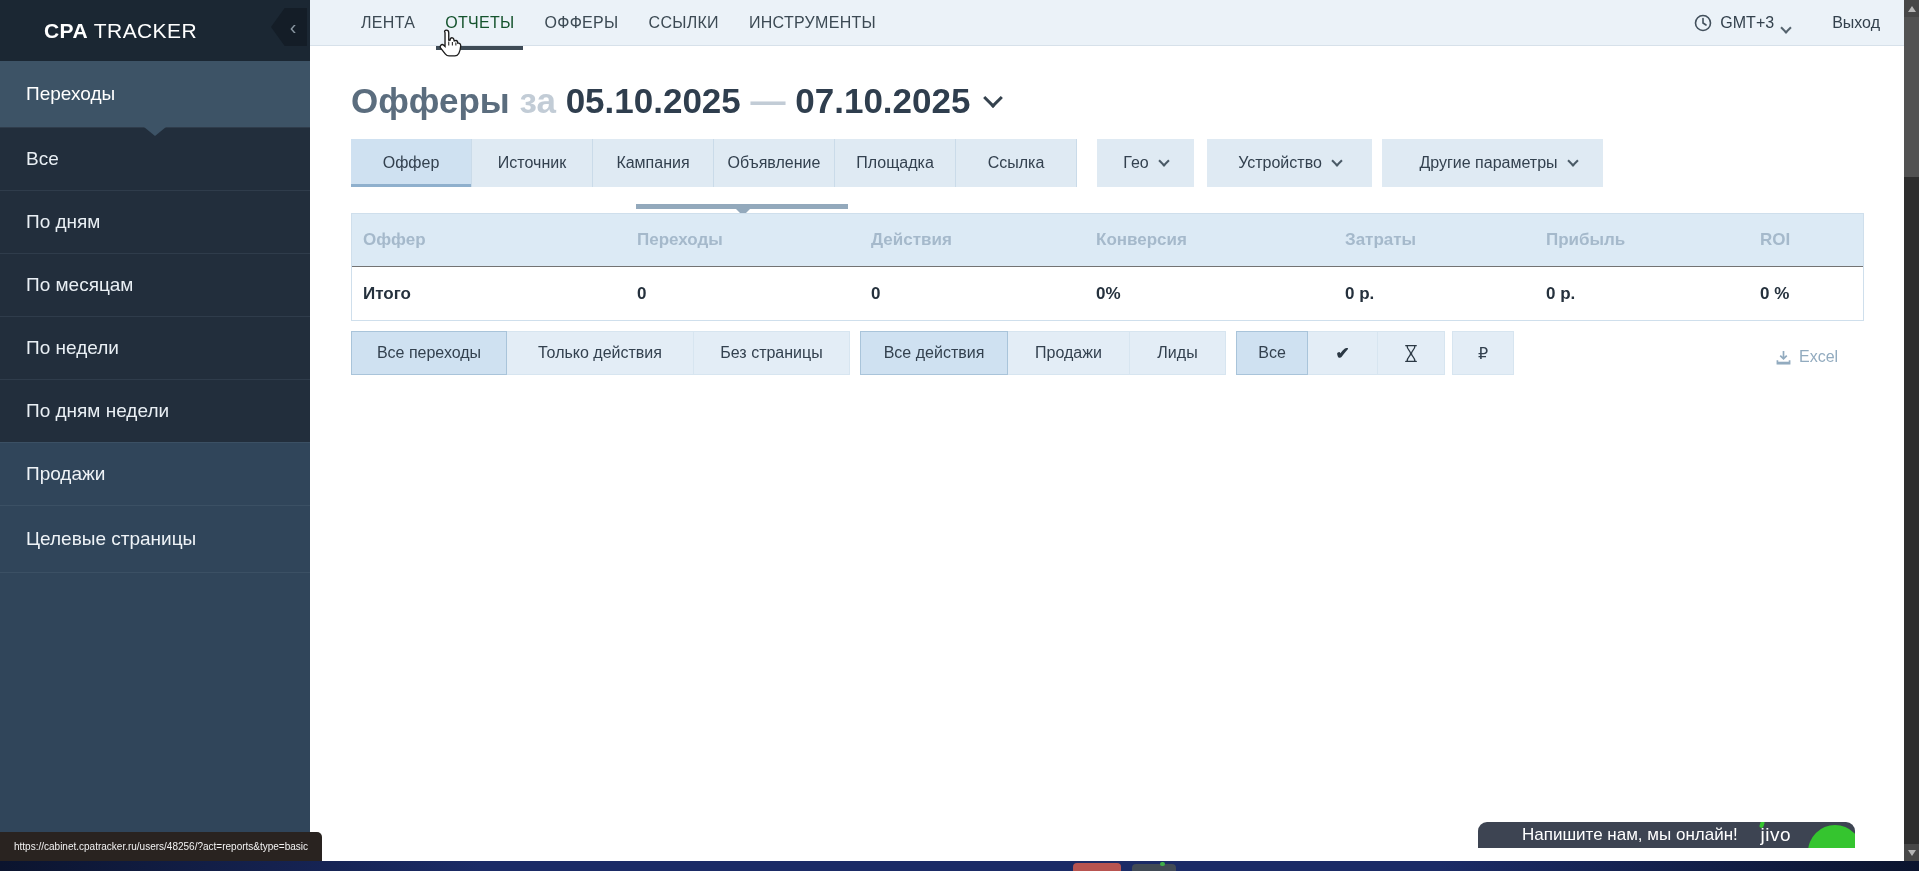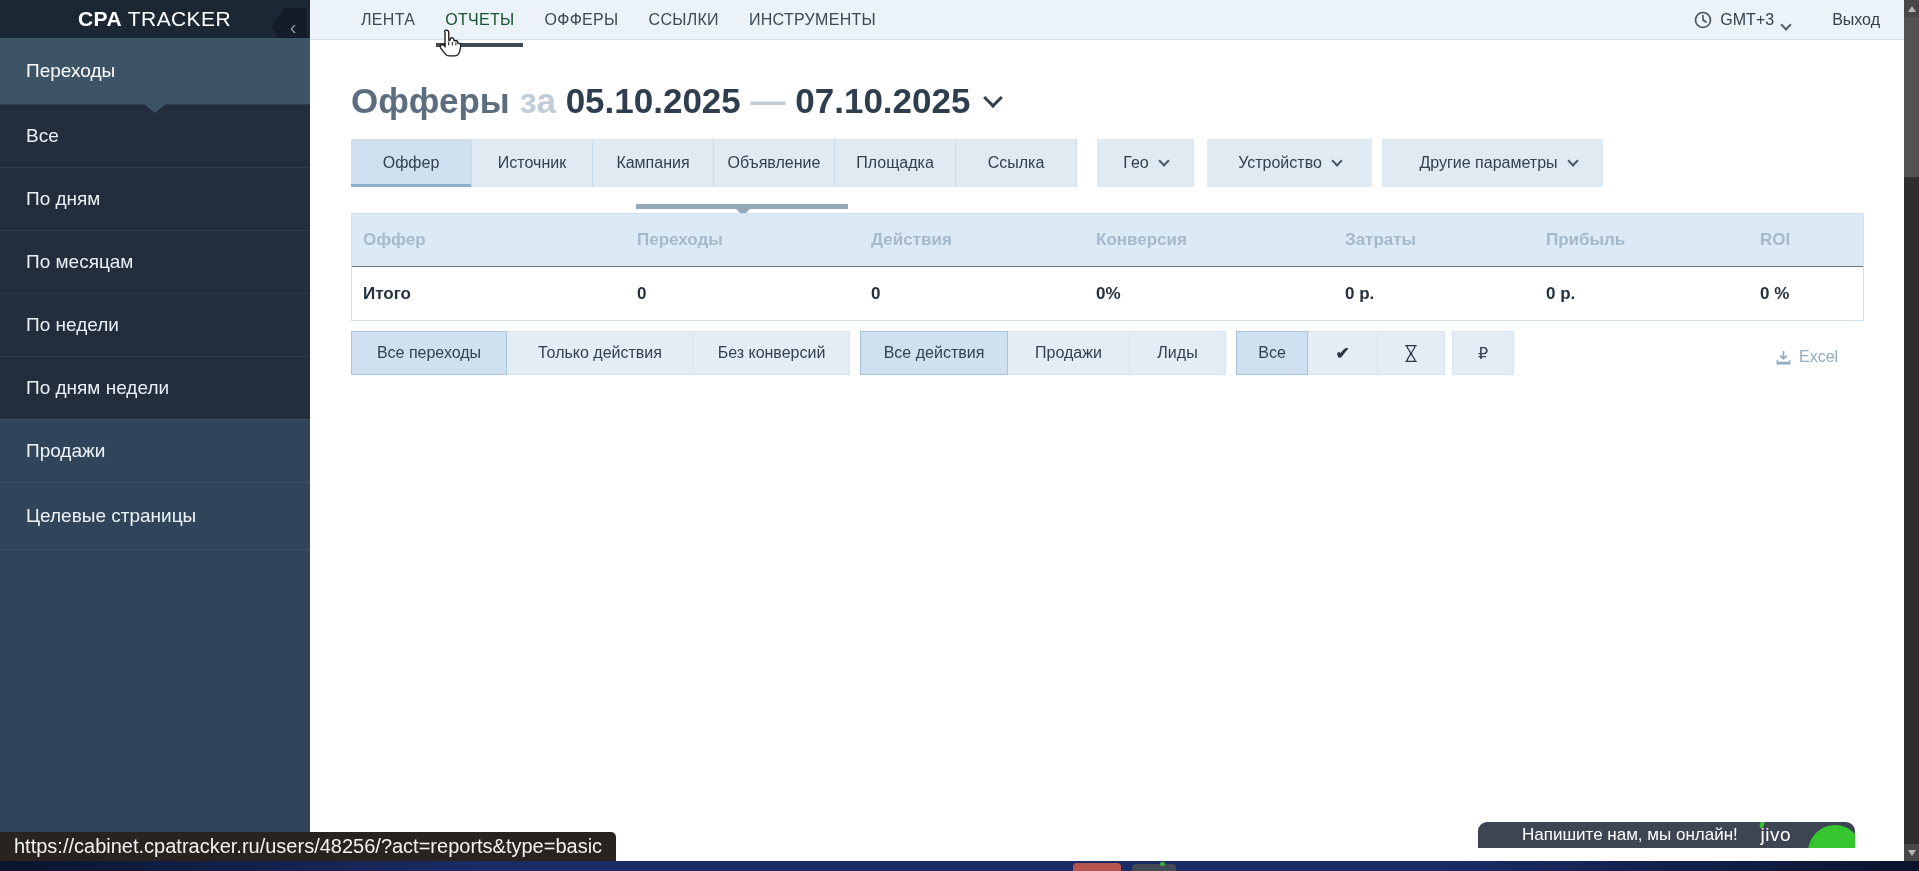--- a/index.html
+++ b/index.html
@@ -1,38 +1,38 @@
 <!DOCTYPE html>
 <html><head>
 <meta charset="utf-8">
 <style>
   * { margin:0; padding:0; box-sizing:border-box; }
   body { font-family:"Liberation Sans", sans-serif; }
   .screen { position:relative; width:1919px; height:871px; background:#ffffff; overflow:hidden; }
 
   
   .sidebar { position:absolute; left:0; top:0; width:310px; height:871px; background:#30455a; }
-  .sb-header { position:relative; height:38px; background:#1b2733; display:flex; align-items:center; padding-left:78px; }
+  .sb-header { position:relative; height:61px; background:#1b2733; display:flex; align-items:center; padding-left:44px; }
   .logo { color:#ffffff; font-size:21px; letter-spacing:.4px; white-space:nowrap; }
   .logo b { font-weight:bold; }
   .collapse-btn { position:absolute; right:3px; top:8px; width:36px; height:38px; background:#141d27;
     clip-path:polygon(38% 0,100% 0,100% 100%,38% 100%,0 50%); color:#8b98a3; font-size:20px;
     display:flex; align-items:center; justify-content:center; padding-left:8px; cursor:pointer; }
   .item-active { position:relative; height:66px; background:#3d5366; color:#ffffff; font-size:19px;
     display:flex; align-items:center; padding-left:26px; }
   .item-active::after { content:''; position:absolute; bottom:-9px; left:144px; z-index:3;
     border-left:11px solid transparent; border-right:11px solid transparent; border-top:9px solid #3d5366; }
   .sub-item { height:63px; background:#222e3c; border-top:1px solid #2f3c4b; color:#e9eff4; font-size:19px;
     display:flex; align-items:center; padding-left:26px; }
   .section-item { height:63px; background:#30455a; border-top:1px solid #3b5064; color:#eef3f7; font-size:19px;
     display:flex; align-items:center; padding-left:26px; }
   .section-item.last { height:68px; border-bottom:1px solid #3b5064; }
 
   
-  .topbar { position:absolute; left:310px; top:0; width:1594px; height:40px; background:#ebf2f8;
+  .topbar { position:absolute; left:310px; top:0; width:1594px; height:46px; background:#ebf2f8;
     border-bottom:1px solid #d7e1ea; display:flex; align-items:center; }
   .topnav { display:flex; margin-left:36px; height:54px; }
   .nav-item { position:relative; height:54px; display:flex; align-items:center; padding:0 15px;
     font-size:16px; color:#3c4a54; letter-spacing:.3px; cursor:pointer; }
   .nav-item.active { color:#14532d; }
   .nav-item.active::after { content:''; position:absolute; left:6px; right:6px; bottom:0; height:4px; background:#3e4b56; }
   .topbar-right { margin-left:auto; display:flex; align-items:center; margin-right:24px; color:#33414d; font-size:16px; }
   .tz-group { display:flex; align-items:flex-end; gap:8px; cursor:pointer; }
   .chev { width:8px; height:8px; border-right:2px solid #55636e; border-bottom:2px solid #55636e;
     transform:rotate(45deg); margin-top:-4px; }
@@ -76,21 +76,21 @@
   .fgroup .fbtn + .fbtn { margin-left:-1px; }
   .fbtn.selected { background:#cfe1f1; border:1px solid #a9c4da; z-index:2; }
   .rouble { font-family:"DejaVu Sans", sans-serif; }
   .checkmark { font-size:17px; font-weight:bold; color:#2b3844; }
 
   .excel-link { position:absolute; left:1466px; top:293px; display:flex; align-items:center; gap:8px;
     color:#92abbf; font-size:16px; cursor:pointer; }
 
   
   .status-tooltip { position:absolute; left:0; top:832px; height:29px; background:#292320; color:#f2f2f2;
-    font-size:20px; display:flex; align-items:center; padding:12px 14px; border-radius:0 5px 0 0; z-index:20; white-space:nowrap; }
+    font-size:10px; display:flex; align-items:center; padding:12px 14px; border-radius:0 5px 0 0; z-index:20; white-space:nowrap; }
   .chat { position:absolute; left:1478px; top:822px; width:377px; height:26px; background:#3d4452;
     border-radius:9px 9px 0 0; overflow:hidden; color:#ffffff; display:flex; align-items:center; z-index:15; cursor:pointer; }
   .chat-msg { margin-left:44px; font-size:17px; }
   .chat-brand { position:absolute; right:64px; font-size:19px; letter-spacing:.5px; }
   .chat-brand::before { content:''; position:absolute; left:0px; top:-3px; width:4px; height:7px;
     background:#35c52f; border-radius:2px; transform:rotate(18deg); }
   .chat-leaf { position:absolute; right:-7px; top:3px; width:54px; height:54px; background:#35c52f; border-radius:50%; }
 
   .scrollbar { position:absolute; right:0; top:0; width:15px; height:871px; background:#2e2e2e; z-index:18; }
   .sb-up, .sb-down { position:absolute; left:0; width:15px; height:17px; background:#474747;
@@ -245,21 +245,21 @@
 
     <div class="filters">
       <div class="fgroup">
         <div class="fbtn selected" style="width:156px;">
             <span>Все переходы</span>
           </div>
         <div class="fbtn" style="width:188px;">
             <span>Только действия</span>
           </div>
         <div class="fbtn" style="width:157px;">
-            <span>Без конверсий</span>
+            <span>Без страницы</span>
           </div>
       </div>
       <div class="fgroup">
         <div class="fbtn selected" style="width:148px;">
             <span>Все действия</span>
           </div>
         <div class="fbtn" style="width:123px;">
             <span>Продажи</span>
           </div>
         <div class="fbtn" style="width:97px;">

